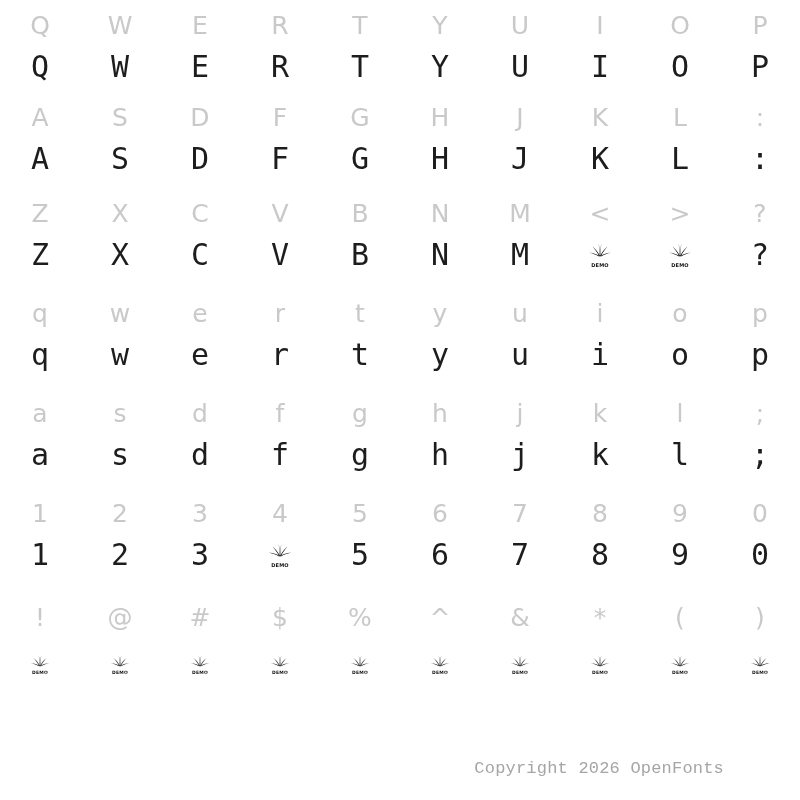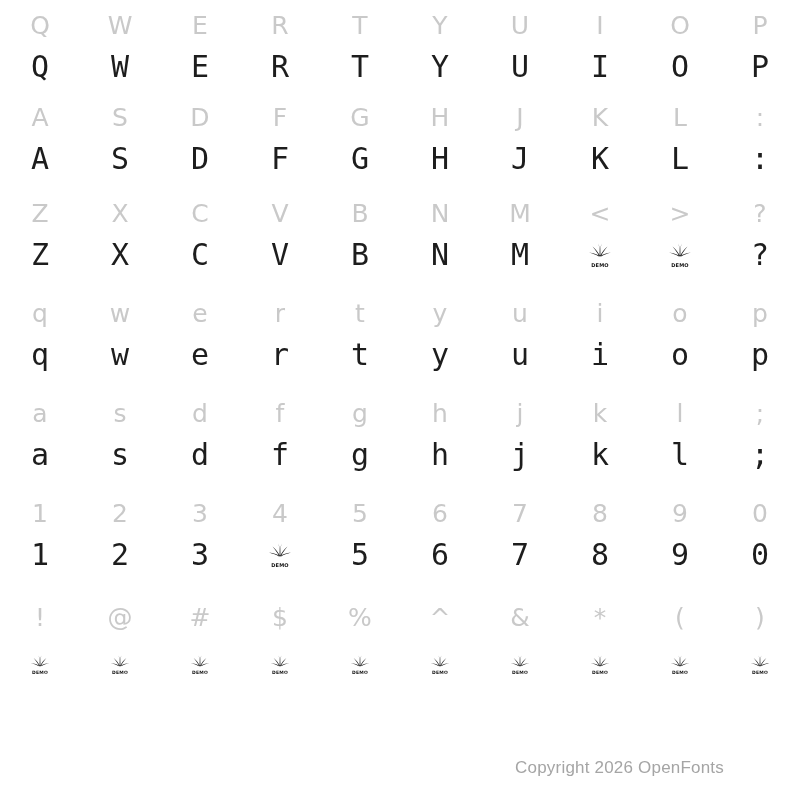--- a/index.html
+++ b/index.html
@@ -107,21 +107,21 @@
   }
   .demo-mark.small .word {
     width: 22px;
     font-size: 4.5px;
   }
 
   #footer {
     position: absolute;
     right: 76px;
     bottom: 22px;
-    font-family: Liberation Sans, sans-serif;
+    font-family: Liberation Mono, monospace;
     font-size: 17px;
     color: #a5a5a5;
     letter-spacing: 0.2px;
     white-space: nowrap;
   }
 </style>
 </head>
 <body>
 
 <div id="sheet">

